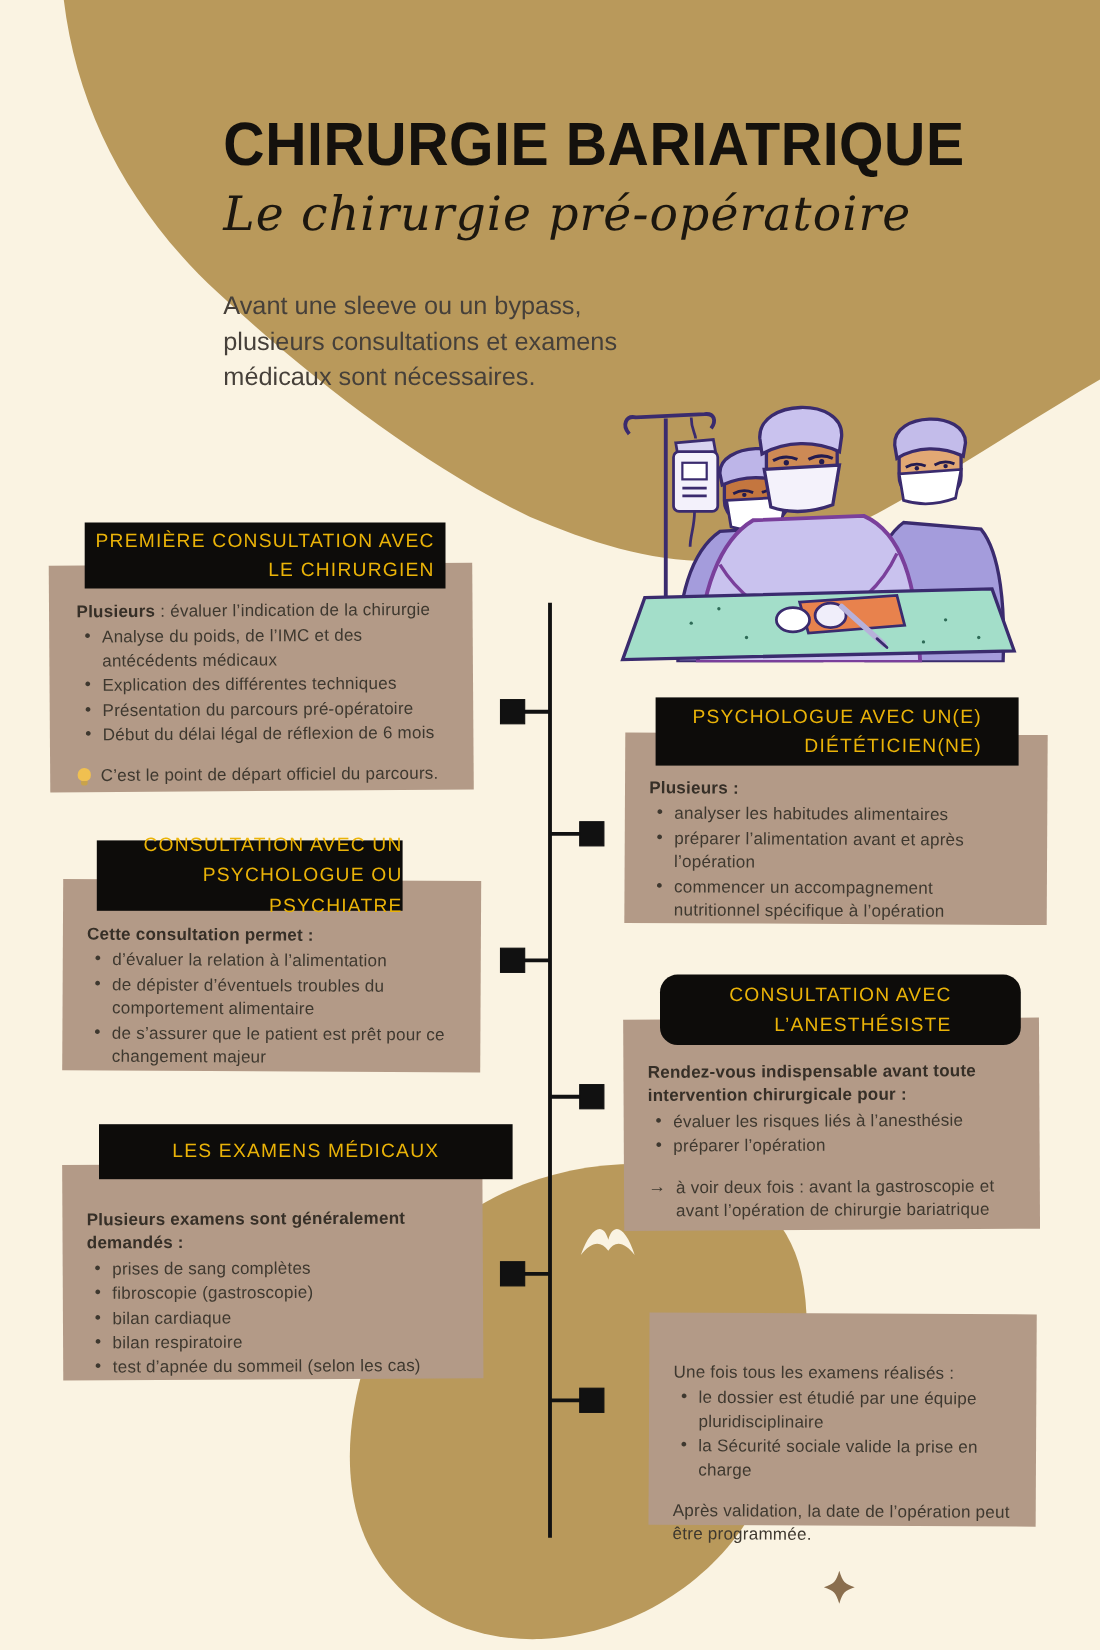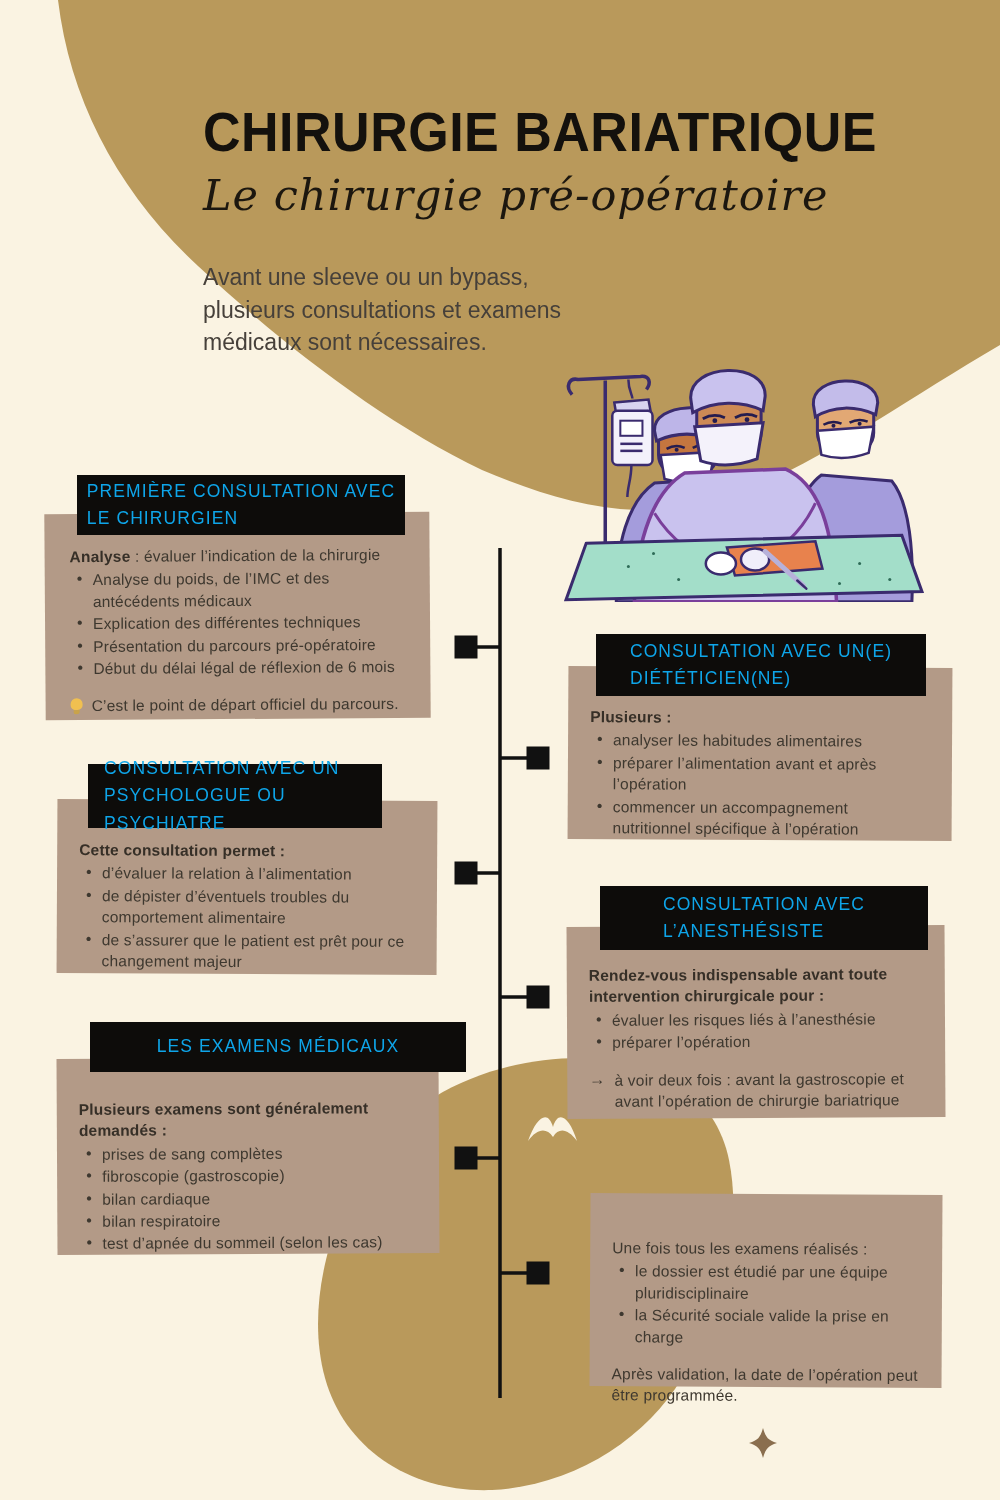--- a/index.html
+++ b/index.html
@@ -10,22 +10,22 @@
 
   
   .hero{position:absolute;top:100px;right:97px;width:700px;text-align:left;}
   .hero .title{font-size:52px;font-weight:700;color:#14110D;letter-spacing:.5px;
                transform:scaleY(1.07);transform-origin:top right;white-space:pre-line;}
   .hero .script{margin-top:10px;font-family:"DejaVu Serif",serif;font-style:italic;
                 font-size:43px;color:#1C170F;letter-spacing:1px;white-space:pre-line;}
   .hero .lead{margin-top:41px;font-size:23px;line-height:1.42;color:#46403A;white-space:pre-line;}
 
   
-  .hbox{position:absolute;background:#0D0C0A;color:#0ea5e9;display:flex;align-items:center;
-        justify-content:center;text-align:left;font-size:17.5px;letter-spacing:1.1px;
+  .hbox{position:absolute;background:#0D0C0A;color:#eab308;display:flex;align-items:center;
+        justify-content:center;text-align:right;font-size:17.5px;letter-spacing:1.1px;
         line-height:1.55;white-space:pre-line;z-index:6;}
 
   
   .card{position:absolute;background:#B39A87;color:#3E382F;font-size:15.5px;line-height:1.38;
         letter-spacing:.2px;z-index:5;box-sizing:border-box;}
   .card .intro{margin:0 0 2px 0;white-space:pre-line;}
   .card .b{font-weight:700;color:#362F27;}
   .card ul{margin:2px 0 0 0;padding:0;list-style:none;}
   .card li{position:relative;padding-left:23px;margin:1px 0;white-space:pre-line;}
   .card li::before{content:"\2022";position:absolute;left:7px;top:-1px;font-size:16px;}
@@ -149,35 +149,35 @@
       <ellipse cx="196" cy="208" rx="14" ry="11" fill="#F0EEFA" stroke="#3A2B6E" stroke-width="2.5"></ellipse>
       <line x1="206" y1="200" x2="244" y2="234" stroke="#B7B1DA" stroke-width="5" stroke-linecap="round"></line>
       <line x1="238" y1="229" x2="247" y2="237" stroke="#3A2B6E" stroke-width="2.5" stroke-linecap="round"></line>
     </g>
   </svg>
 
   <div class="hbox" style="left:77px;top:475px;width:328px;height:60px;"><span>PREMIÈRE CONSULTATION AVEC
 LE CHIRURGIEN</span></div>
 
   <div class="card" style="left:45px;top:513px;width:385px;height:206px;padding:32px 16px 0 25px;transform:rotate(-0.4deg);">
-    <p class="intro"><span class="b">Analyse</span><span> : évaluer l’indication de la chirurgie</span></p>
+    <p class="intro"><span class="b">Plusieurs</span><span> : évaluer l’indication de la chirurgie</span></p>
     <ul>
         <li>Analyse du poids, de l’IMC et des
 antécédents médicaux</li>
         <li>Explication des différentes techniques</li>
         <li>Présentation du parcours pré-opératoire</li>
         <li>Début du délai légal de réflexion de 6 mois</li>
       </ul>
     <div class="note">
       <span class="bulb"></span>
       <span class="txt">C’est le point de départ officiel du parcours.</span>
     </div>
   </div>
 
-  <div class="hbox" style="left:88px;top:764px;width:278px;height:64px;padding-left:16px;"><span>CONSULTATION AVEC UN
+  <div class="hbox" style="left:88px;top:764px;width:278px;height:64px;"><span>CONSULTATION AVEC UN
 PSYCHOLOGUE OU PSYCHIATRE</span></div>
 
   <div class="card" style="left:57px;top:800px;width:380px;height:174px;padding:40px 14px 0 22px;transform:rotate(0.3deg);">
     <p class="intro"><span class="b">Cette consultation permet :</span></p>
     <ul>
         <li>d’évaluer la relation à l’alimentation</li>
         <li>de dépister d’éventuels troubles du
 comportement alimentaire</li>
         <li>de s’assurer que le patient est prêt pour ce
 changement majeur</li>
@@ -191,35 +191,35 @@
 demandés :</span></p>
     <ul>
         <li>prises de sang complètes</li>
         <li>fibroscopie (gastroscopie)</li>
         <li>bilan cardiaque</li>
         <li>bilan respiratoire</li>
         <li>test d’apnée du sommeil (selon les cas)</li>
       </ul>
   </div>
 
-  <div class="hbox" style="left:596px;top:634px;width:330px;height:62px;"><span>CONSULTATION AVEC UN(E)
+  <div class="hbox" style="left:596px;top:634px;width:330px;height:62px;"><span>PSYCHOLOGUE AVEC UN(E)
 DIÉTÉTICIEN(NE)</span></div>
 
   <div class="card" style="left:568px;top:667px;width:384px;height:173px;padding:40px 14px 0 22px;transform:rotate(0.3deg);">
     <p class="intro"><span class="b">Plusieurs :</span></p>
     <ul>
         <li>analyser les habitudes alimentaires</li>
         <li>préparer l’alimentation avant et après
 l’opération</li>
         <li>commencer un accompagnement
 nutritionnel spécifique à l’opération</li>
       </ul>
   </div>
 
-  <div class="hbox" style="left:600px;top:886px;width:328px;height:64px;"><span>CONSULTATION AVEC
+  <div class="hbox" style="left:600px;top:886px;width:328px;height:64px;border-radius:16px;"><span>CONSULTATION AVEC
 L’ANESTHÉSISTE</span></div>
 
   <div class="card" style="left:567px;top:926px;width:378px;height:192px;padding:38px 12px 0 22px;transform:rotate(-0.3deg);">
     <p class="intro"><span class="b">Rendez-vous indispensable avant toute
 intervention chirurgicale pour :</span></p>
     <ul>
         <li>évaluer les risques liés à l’anesthésie</li>
         <li>préparer l’opération</li>
       </ul>
     <div class="note">

